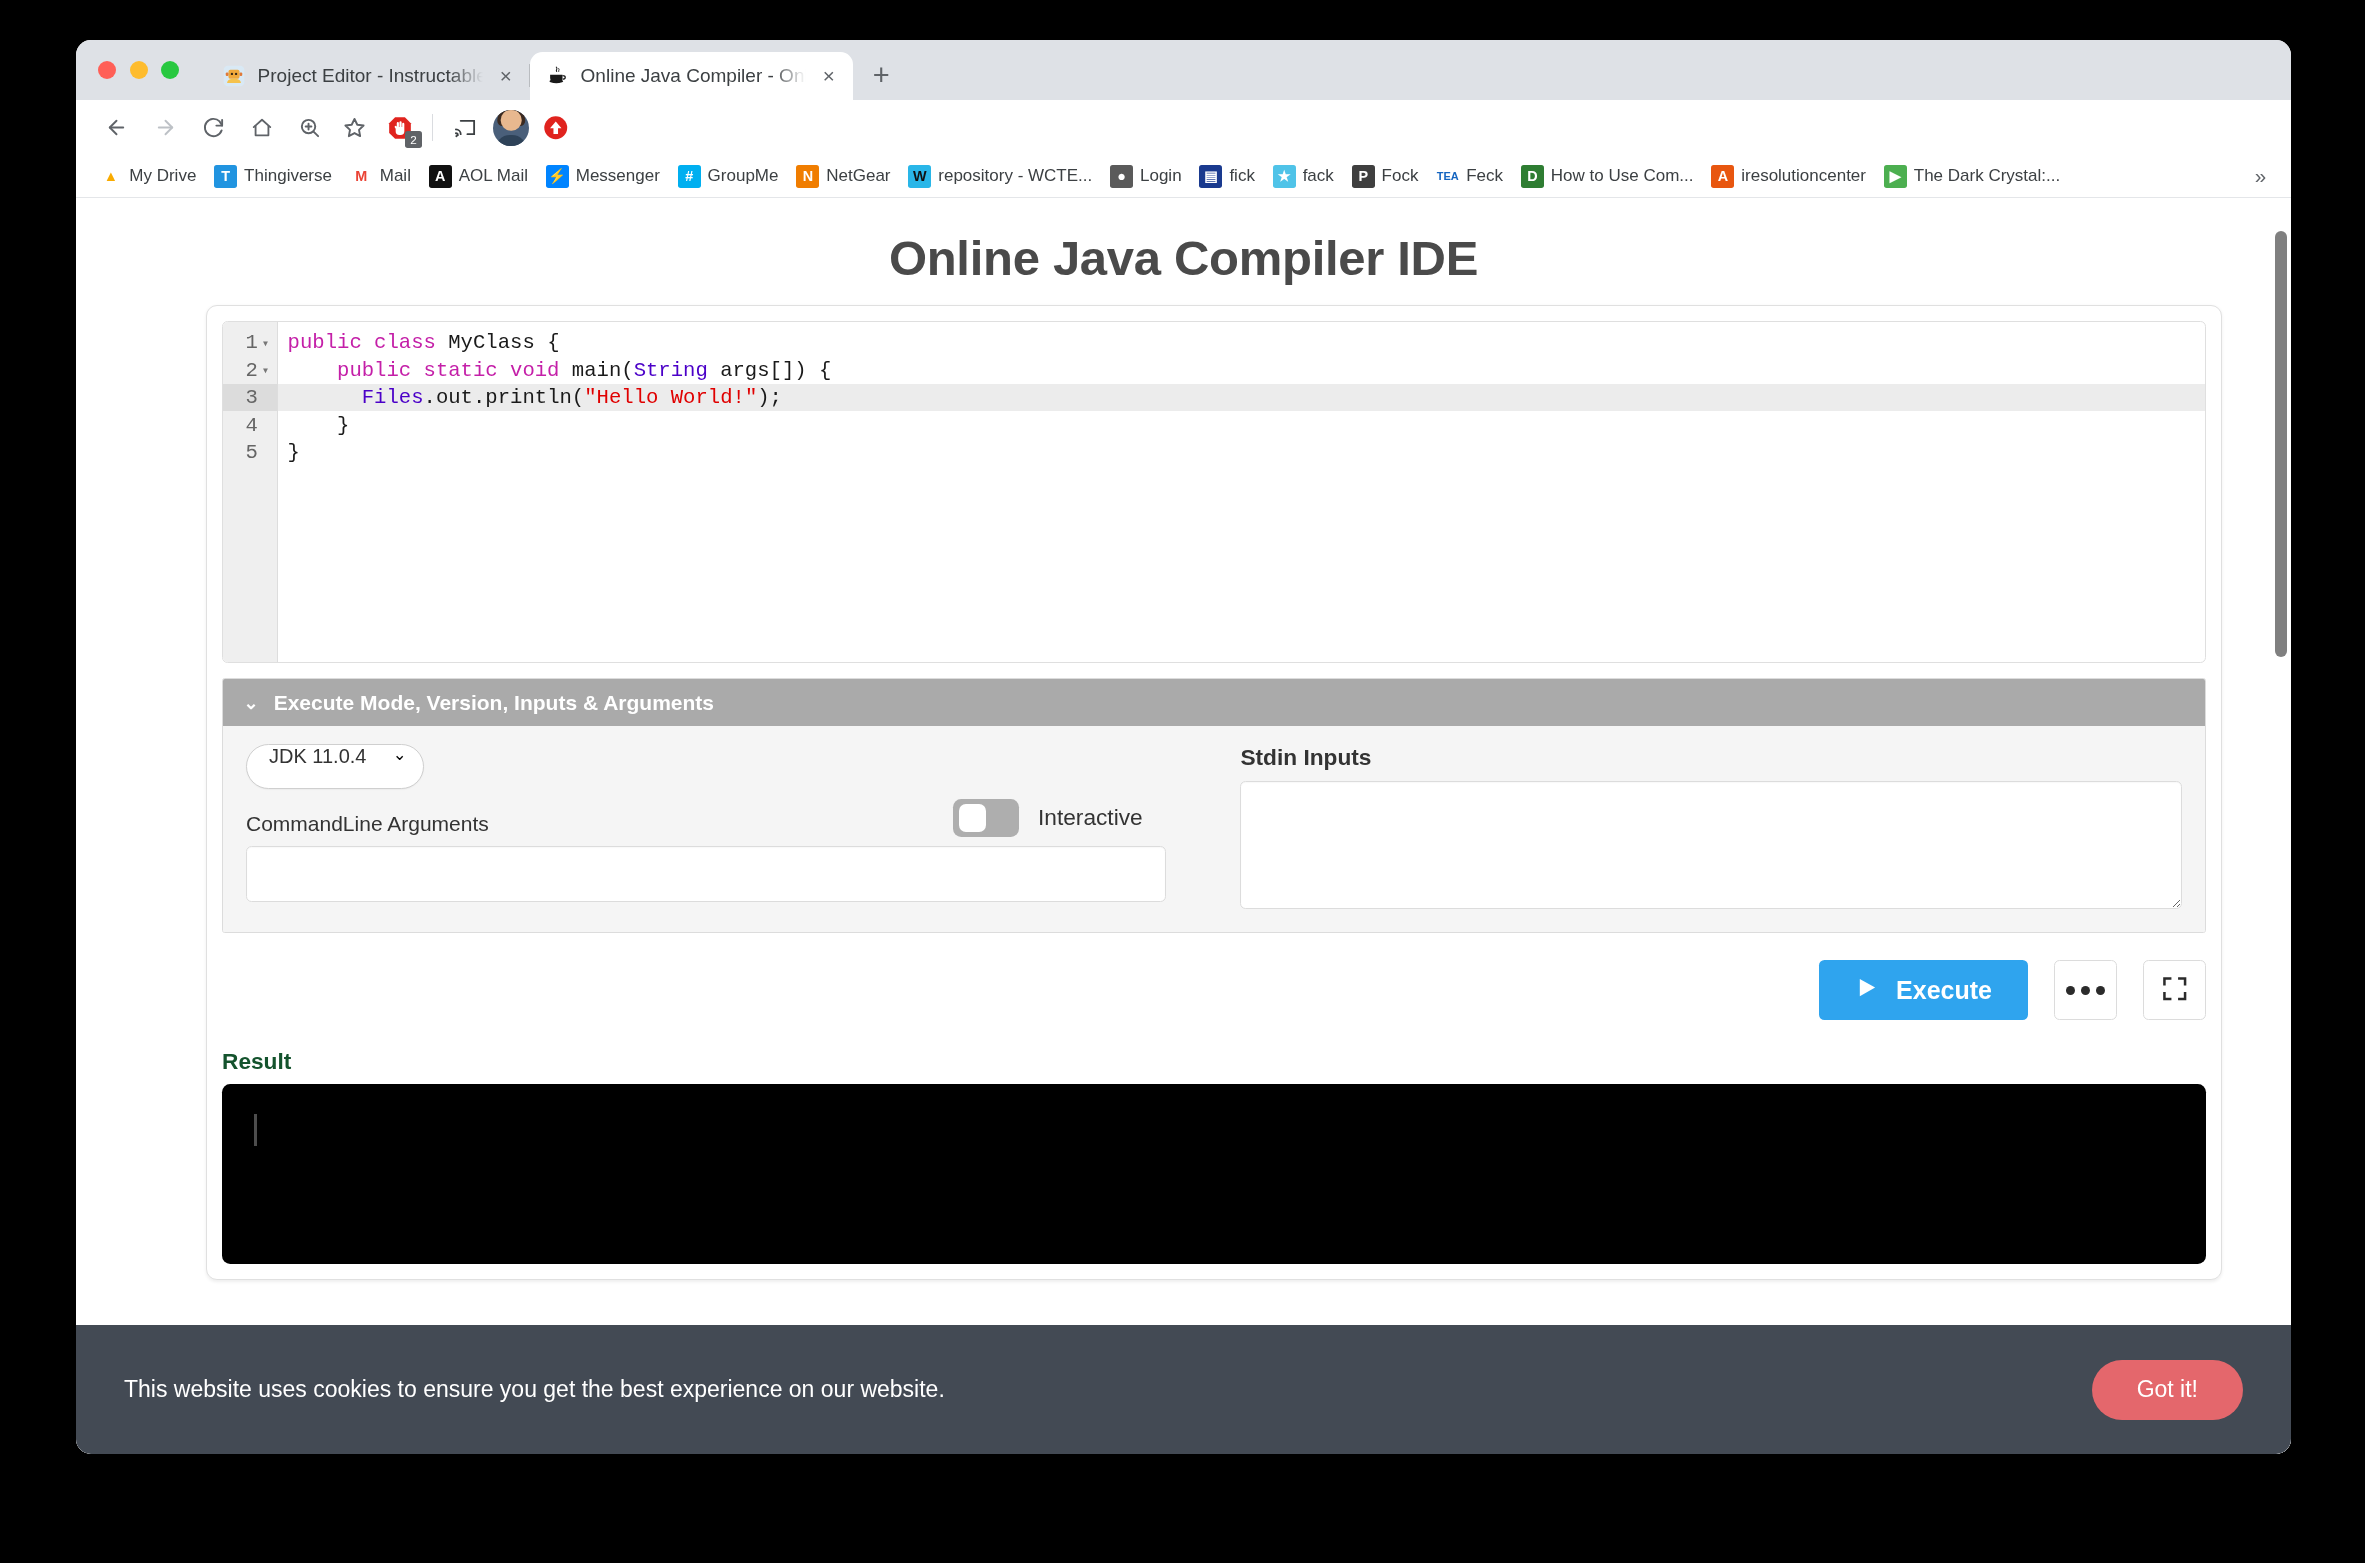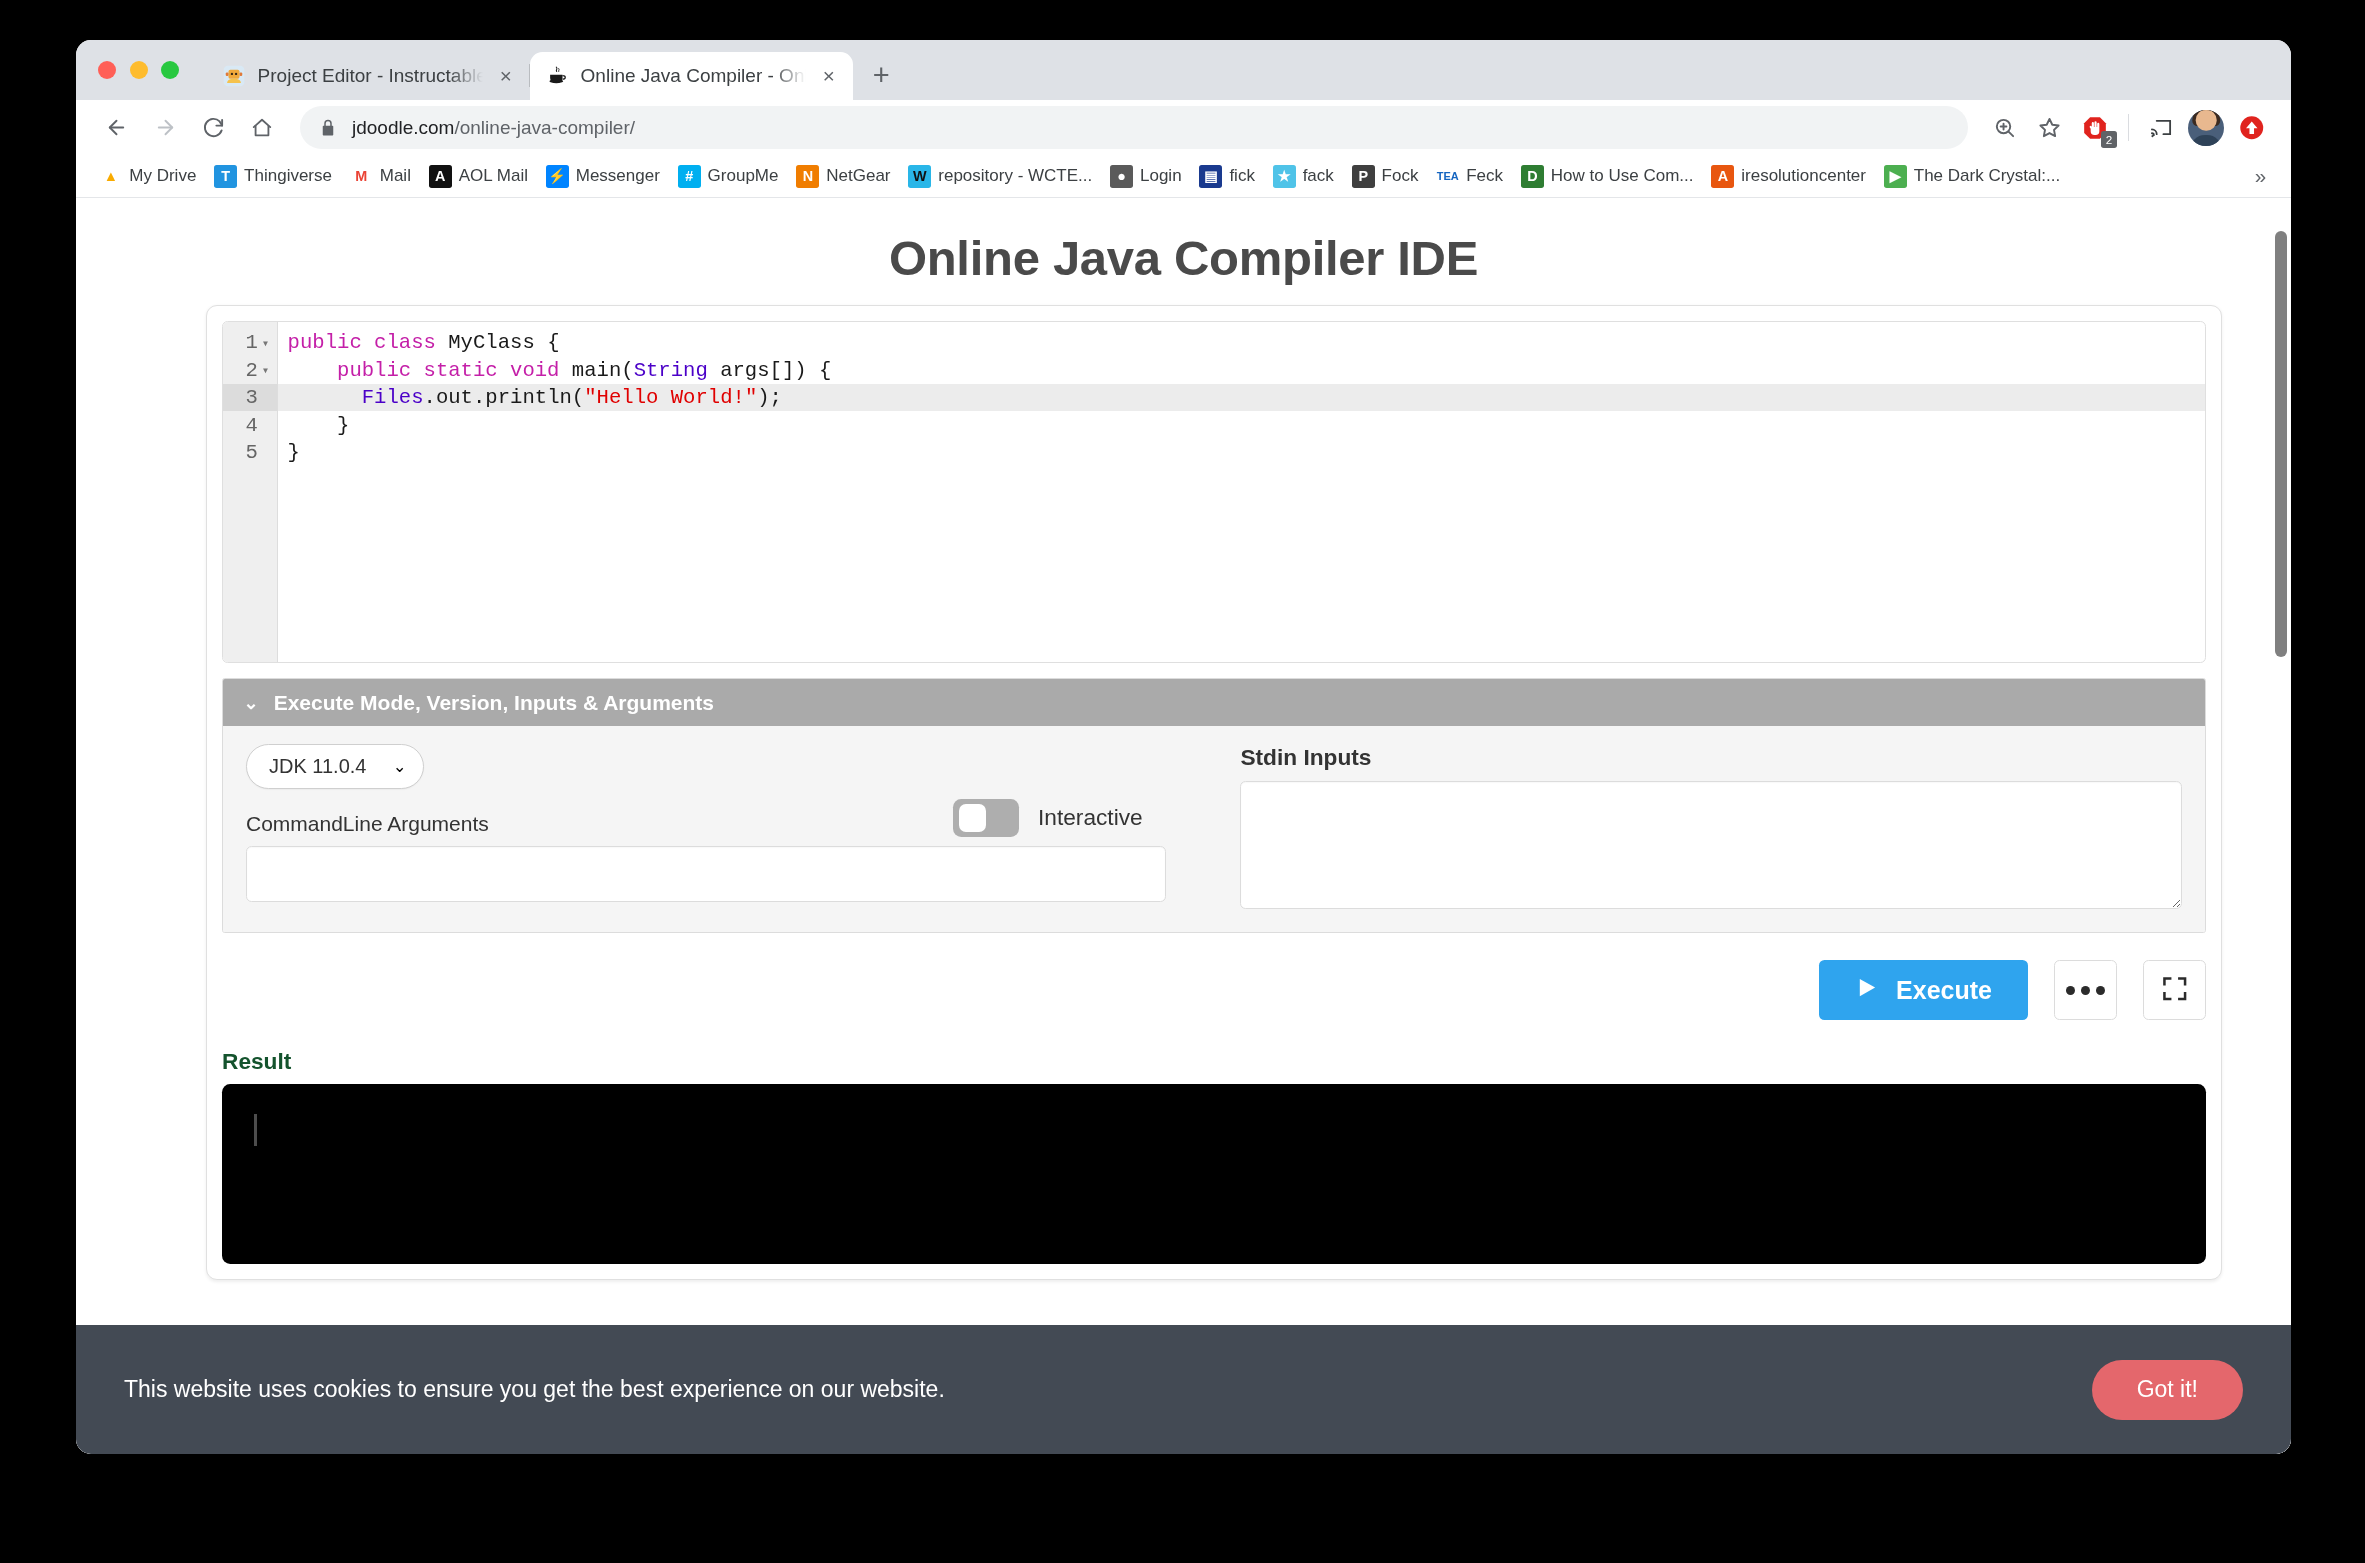--- a/index.html
+++ b/index.html
@@ -365,21 +365,21 @@
     background: #f5f5f5;
     display: flex;
     padding: 18px 23px 23px 23px;
     gap: 0;
   }
   #settings-left { flex: 0 0 982px; padding-right: 27.5px; }
   #settings-right { flex: 1; padding-left: 12.4px; }
 
   #jdk-select {
     display: inline-flex;
-    align-items: center;
+    align-items: flex-start;
     justify-content: space-between;
     width: 178px;
     height: 45px;
     background: #ffffff;
     border: 0.7px solid #cfcfcf;
     border-radius: 23px;
     padding: 0 16.5px 0 22px;
     font-size: 20px;
     color: #333;
     box-shadow: 0 0.7px 1.4px rgba(0,0,0,0.05);
@@ -601,28 +601,20 @@
           <path d="M20.49 15a9 9 0 1 1-2.12-9.36L21 10"></path>
         </svg>
     </span>
     <span class="nav-btn">
       <svg width="22" height="22" viewBox="0 0 24 24" fill="none" stroke="currentColor" stroke-width="2" stroke-linecap="round" stroke-linejoin="round">
           <path d="M3 11l9-8 9 8"></path>
           <path d="M5 10v10h14V10"></path>
         </svg>
     </span>
 
-    <div id="omnibox">
-      <span id="lock-icon">
-        <svg width="18" height="18" viewBox="0 0 24 24" fill="#5f6368">
-            <path d="M12 1a5 5 0 0 0-5 5v3H6a1 1 0 0 0-1 1v11a1 1 0 0 0 1 1h12a1 1 0 0 0 1-1V10a1 1 0 0 0-1-1h-1V6a5 5 0 0 0-5-5zm0 2a3 3 0 0 1 3 3v3H9V6a3 3 0 0 1 3-3z"></path>
-          </svg>
-      </span>
-      <span id="url-text"><span class="host">jdoodle.com</span><span>/online-java-compiler/</span></span>
-    </div>
 
     <div id="toolbar-right">
       <span class="tb-icon">
         <svg width="23" height="23" viewBox="0 0 24 24" fill="none" stroke="#5f6368" stroke-width="2" stroke-linecap="round">
             <circle cx="11" cy="11" r="7"></circle>
             <line x1="16.5" y1="16.5" x2="21" y2="21"></line>
             <line x1="11" y1="8" x2="11" y2="14"></line>
             <line x1="8" y1="11" x2="14" y2="11"></line>
           </svg>
       </span>

